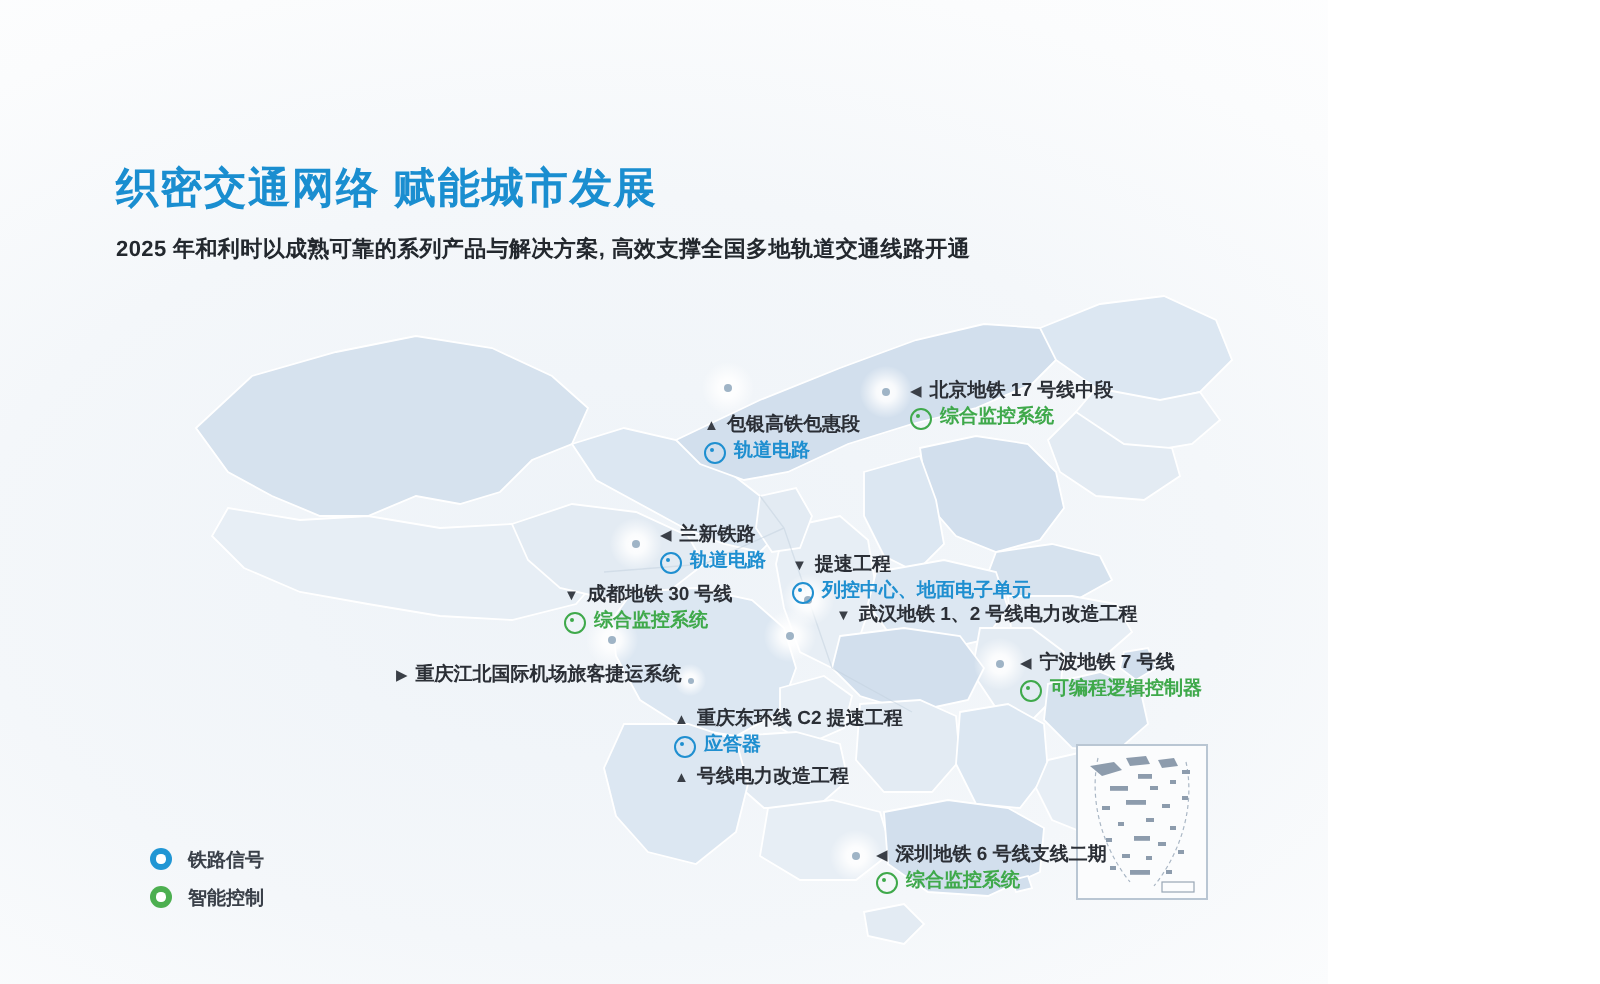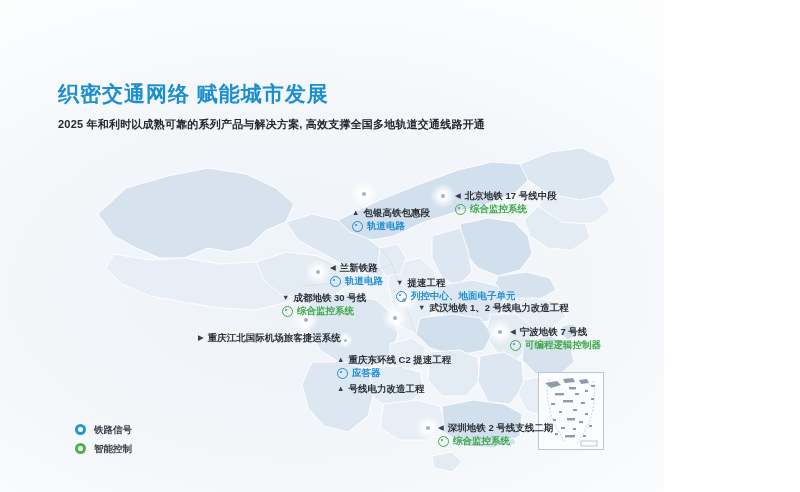--- a/index.html
+++ b/index.html
@@ -283,21 +283,21 @@
   <div class="lbl" style="left:337px;top:383px;">
     <div class="r1">
       <span class="tri">▲</span>
       <span>号线电力改造工程</span>
     </div>
   </div>
 
   <div class="lbl" style="left:438px;top:422px;">
     <div class="r1">
       <span class="tri">◀</span>
-      <span>深圳地铁 2 号线支线二期</span>
+      <span>深圳地铁 6 号线支线二期</span>
     </div>
     <div class="r2 ctl">
       <span class="ico"></span>
       <span>综合监控系统</span>
     </div>
   </div>
 
   <div id="legend">
     <div class="leg">
       <span class="bico" style="background:#2196d4;"></span>

